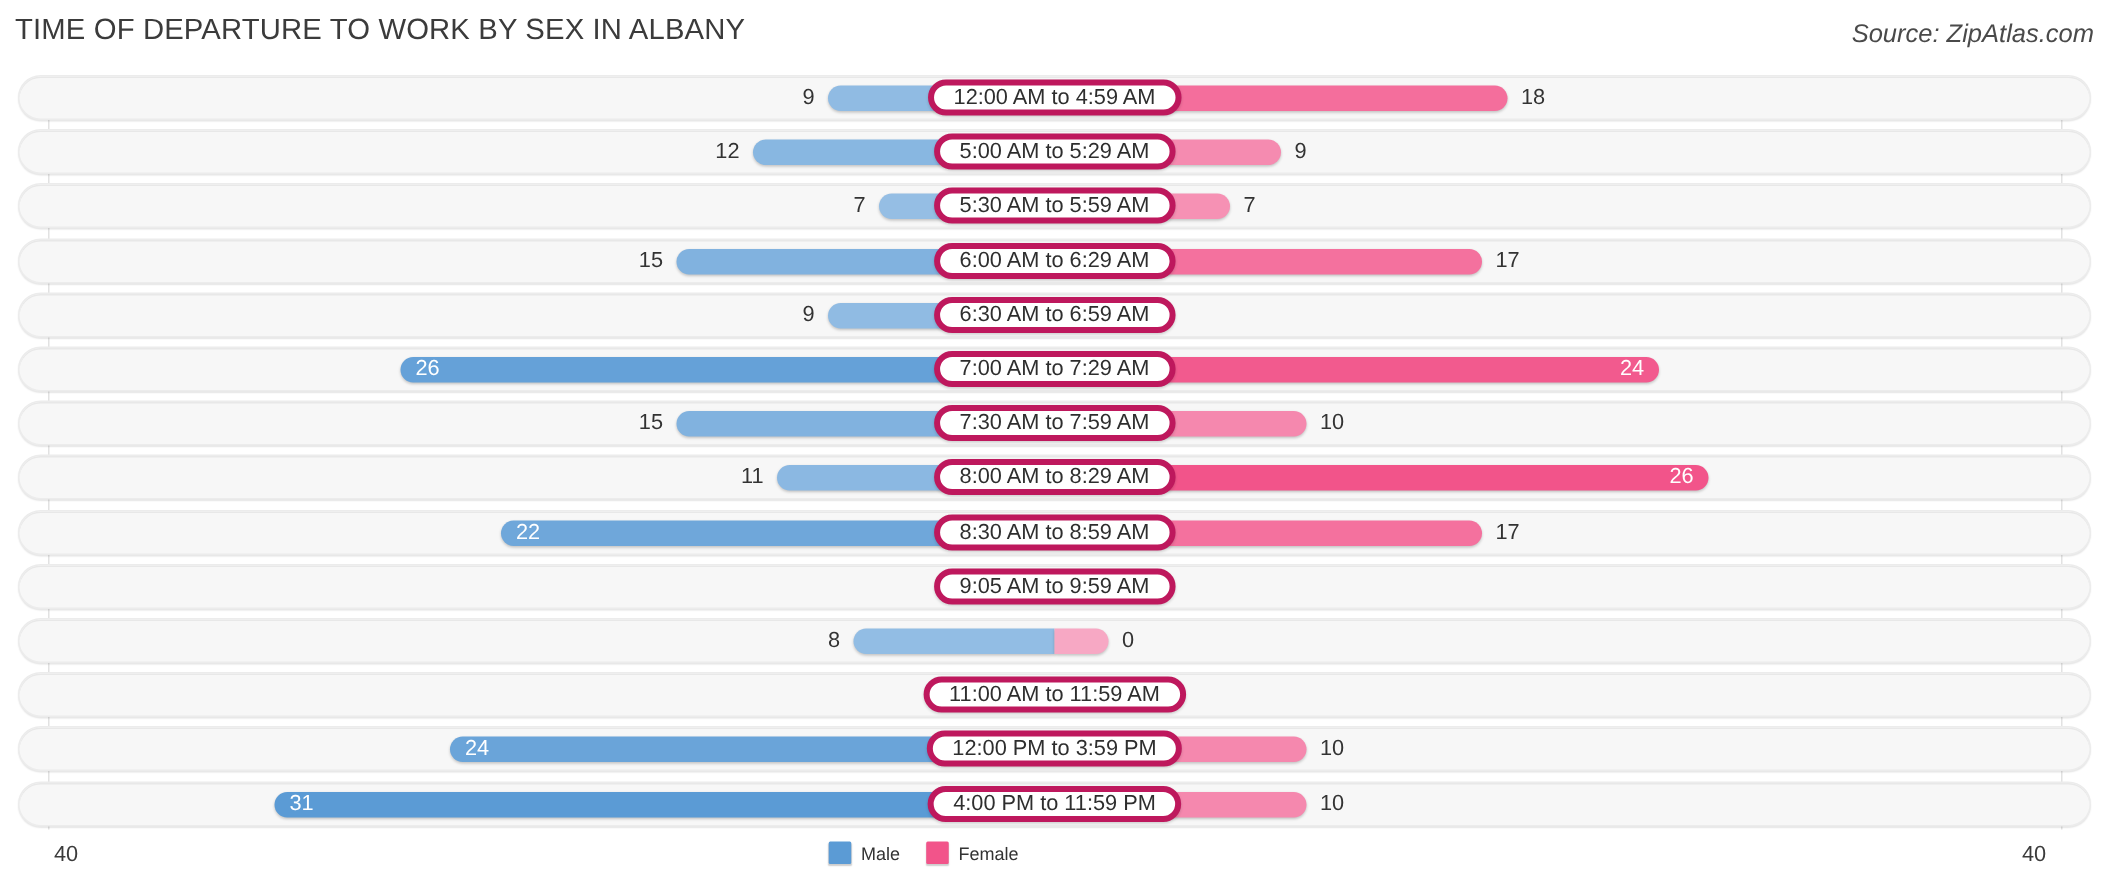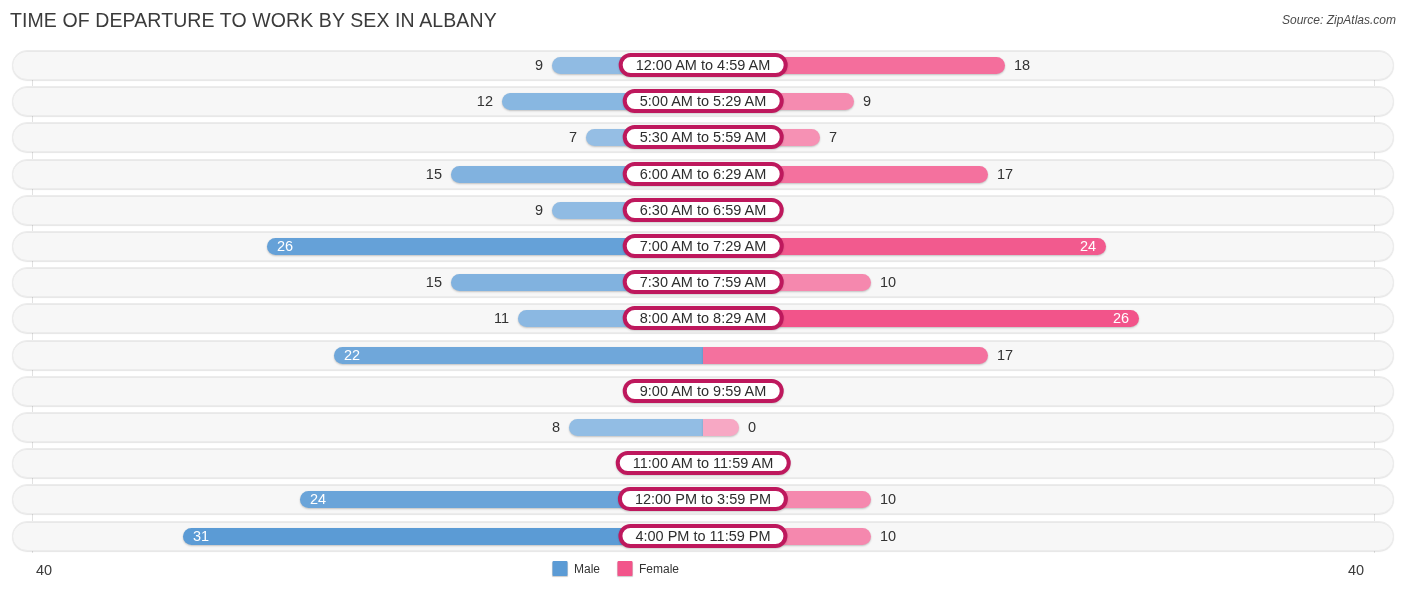--- a/index.html
+++ b/index.html
@@ -28,21 +28,21 @@
     top: 9px;
     font-size: 19.5px;
     color: #3b3b3b;
     letter-spacing: .1px;
     white-space: nowrap;
   }
   #source-label {
     position: absolute;
     right: 10px;
     top: 13px;
-    font-size: 12px;
+    font-size: 17px;
     font-style: italic;
     color: #4a4a4a;
     white-space: nowrap;
   }
 
   
   #plot {
     position: absolute;
     left: 0;
     top: 50px;
@@ -255,28 +255,29 @@
         <div class="bar female" style="width: 436px; background: rgb(242, 84, 138);"></div>
         <div class="val inside" style="left: 1113px;">26</div>
         <div class="center-label">8:00 AM to 8:29 AM</div>
       </div>
       <div class="row" style="top: 290px;">
         <div class="track"></div>
         <div class="bar male" style="width: 369px; background: rgb(111, 167, 218);"></div>
         <div class="val inside" style="left: 344px;">22</div>
         <div class="bar female" style="width: 285px; background: rgb(244, 113, 158);"></div>
         <div class="val outside-right" style="left: 997px;">17</div>
+        <div class="center-label">8:30 AM to 8:59 AM</div>
       </div>
       <div class="row" style="top: 326px;">
         <div class="track"></div>
         <div class="bar male" style="width: 50px; background: rgb(159, 196, 231);"></div>
         <div class="val outside-left" style="right: 762px;">3</div>
         <div class="bar female" style="width: 36px; background: rgb(247, 165, 194);"></div>
         <div class="val outside-right" style="left: 748px;">1</div>
-        <div class="center-label">9:00 AM to 9:59 AM</div>
+        <div class="center-label">9:05 AM to 9:59 AM</div>
       </div>
       <div class="row" style="top: 362px;">
         <div class="track"></div>
         <div class="bar male" style="width: 134px; background: rgb(146, 189, 228);"></div>
         <div class="val outside-left" style="right: 846px;">8</div>
         <div class="bar female" style="width: 36px; background: rgb(247, 168, 196);"></div>
         <div class="val outside-right" style="left: 748px;">0</div>
       </div>
       <div class="row" style="top: 398px;">
         <div class="track"></div>

